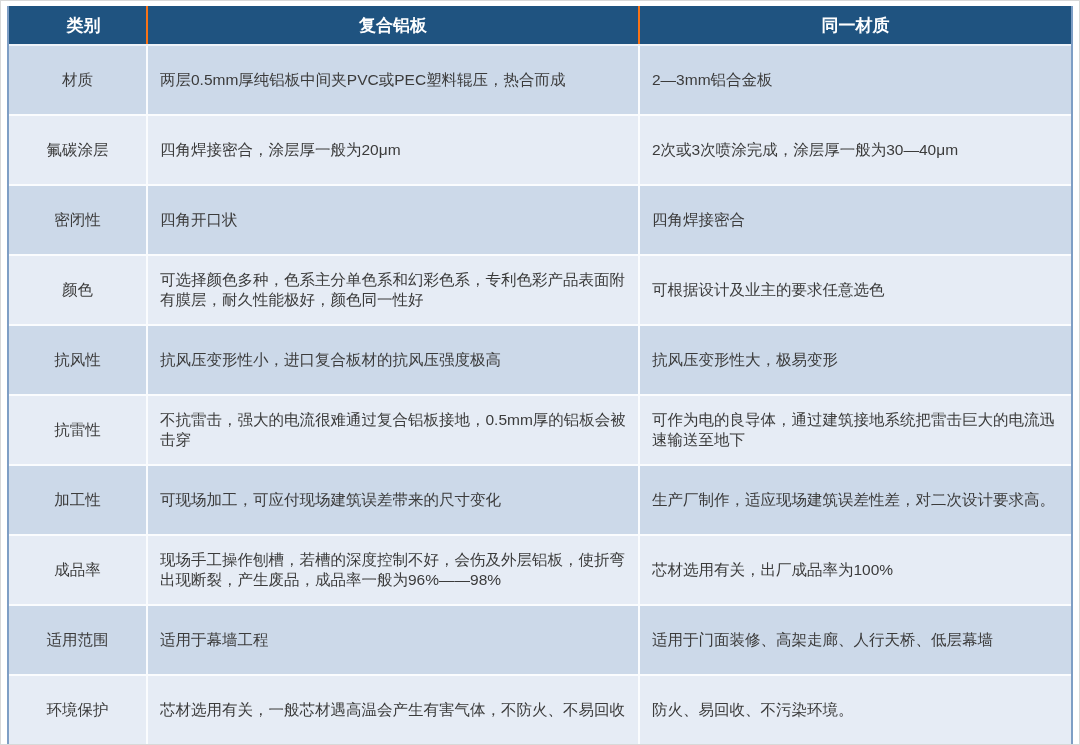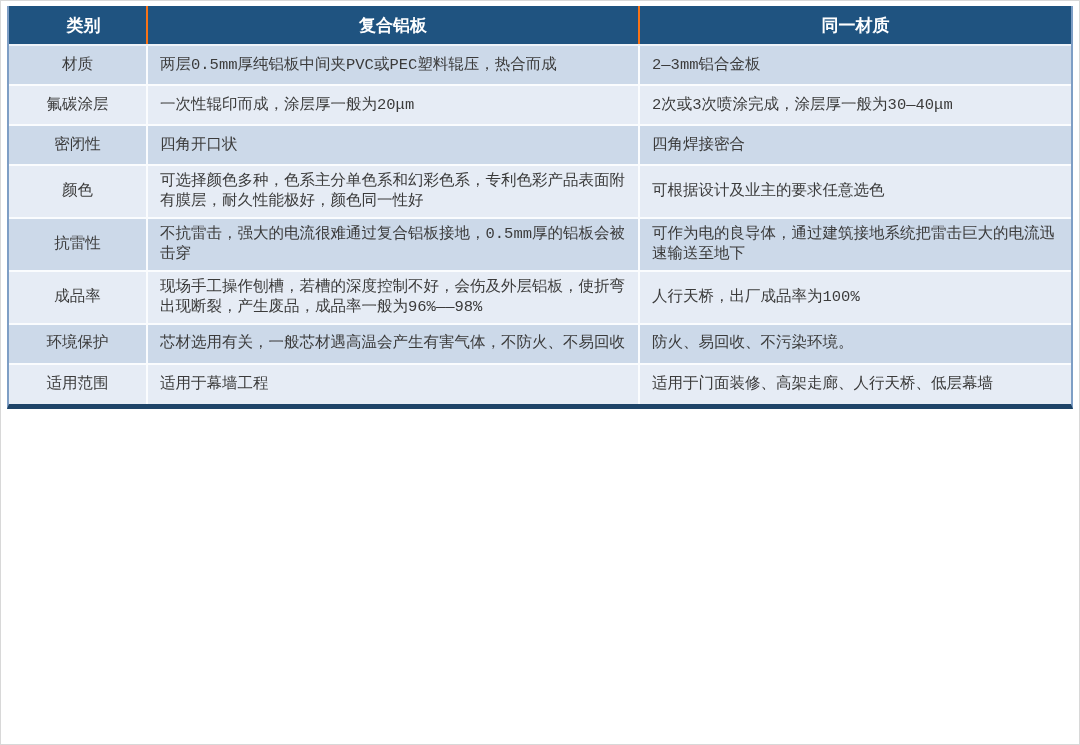--- a/index.html
+++ b/index.html
@@ -42,26 +42,25 @@
     border-bottom: 2px solid #EDF2F8;
     padding: 0 8px;
   }
   th:first-child { border-left: none; padding-left: 20px; }
 
   td {
     font-size: 15.5px;
     color: #3B3B3B;
     line-height: 1.32;
     padding: 5px 12px;
-    height: 40px;
+    height: 70px;
     box-sizing: border-box;
     vertical-align: middle;
     border: 2px solid #FAFCFE;
     border-top: none;
-    font-family: Liberation Mono, monospace;
   }
   td.label-cell {
     text-align: center;
     border-left: none;
   }
   td.right-cell { border-right: none; }
   tbody tr:nth-child(odd)  td { background: #CCD9E9; }
   tbody tr:nth-child(even) td { background: #E6ECF5; }
   tbody tr:last-child td { border-bottom: none; }
 </style>
@@ -83,48 +82,58 @@
       </tr>
     </thead>
     <tbody>
       <tr>
         <td class="label-cell">材质</td>
         <td>两层0.5mm厚纯铝板中间夹PVC或PEC塑料辊压，热合而成</td>
         <td class="right-cell">2—3mm铝合金板</td>
       </tr>
       <tr>
         <td class="label-cell">氟碳涂层</td>
-        <td>一次性辊印而成，涂层厚一般为20μm</td>
+        <td>四角焊接密合，涂层厚一般为20μm</td>
         <td class="right-cell">2次或3次喷涂完成，涂层厚一般为30—40μm</td>
       </tr>
       <tr>
         <td class="label-cell">密闭性</td>
         <td>四角开口状</td>
         <td class="right-cell">四角焊接密合</td>
       </tr>
       <tr>
         <td class="label-cell">颜色</td>
         <td>可选择颜色多种，色系主分单色系和幻彩色系，专利色彩产品表面附有膜层，耐久性能极好，颜色同一性好</td>
         <td class="right-cell">可根据设计及业主的要求任意选色</td>
       </tr>
       <tr>
+        <td class="label-cell">抗风性</td>
+        <td>抗风压变形性小，进口复合板材的抗风压强度极高</td>
+        <td class="right-cell">抗风压变形性大，极易变形</td>
+      </tr>
+      <tr>
         <td class="label-cell">抗雷性</td>
         <td>不抗雷击，强大的电流很难通过复合铝板接地，0.5mm厚的铝板会被击穿</td>
         <td class="right-cell">可作为电的良导体，通过建筑接地系统把雷击巨大的电流迅速输送至地下</td>
       </tr>
       <tr>
+        <td class="label-cell">加工性</td>
+        <td>可现场加工，可应付现场建筑误差带来的尺寸变化</td>
+        <td class="right-cell">生产厂制作，适应现场建筑误差性差，对二次设计要求高。</td>
+      </tr>
+      <tr>
         <td class="label-cell">成品率</td>
         <td>现场手工操作刨槽，若槽的深度控制不好，会伤及外层铝板，使折弯出现断裂，产生废品，成品率一般为96%——98%</td>
-        <td class="right-cell">人行天桥，出厂成品率为100%</td>
+        <td class="right-cell">芯材选用有关，出厂成品率为100%</td>
+      </tr>
+      <tr>
+        <td class="label-cell">适用范围</td>
+        <td>适用于幕墙工程</td>
+        <td class="right-cell">适用于门面装修、高架走廊、人行天桥、低层幕墙</td>
       </tr>
       <tr>
         <td class="label-cell">环境保护</td>
         <td>芯材选用有关，一般芯材遇高温会产生有害气体，不防火、不易回收</td>
         <td class="right-cell">防火、易回收、不污染环境。</td>
       </tr>
-      <tr>
-        <td class="label-cell">适用范围</td>
-        <td>适用于幕墙工程</td>
-        <td class="right-cell">适用于门面装修、高架走廊、人行天桥、低层幕墙</td>
-      </tr>
     </tbody>
   </table>
 </div>
 
 </body></html>

